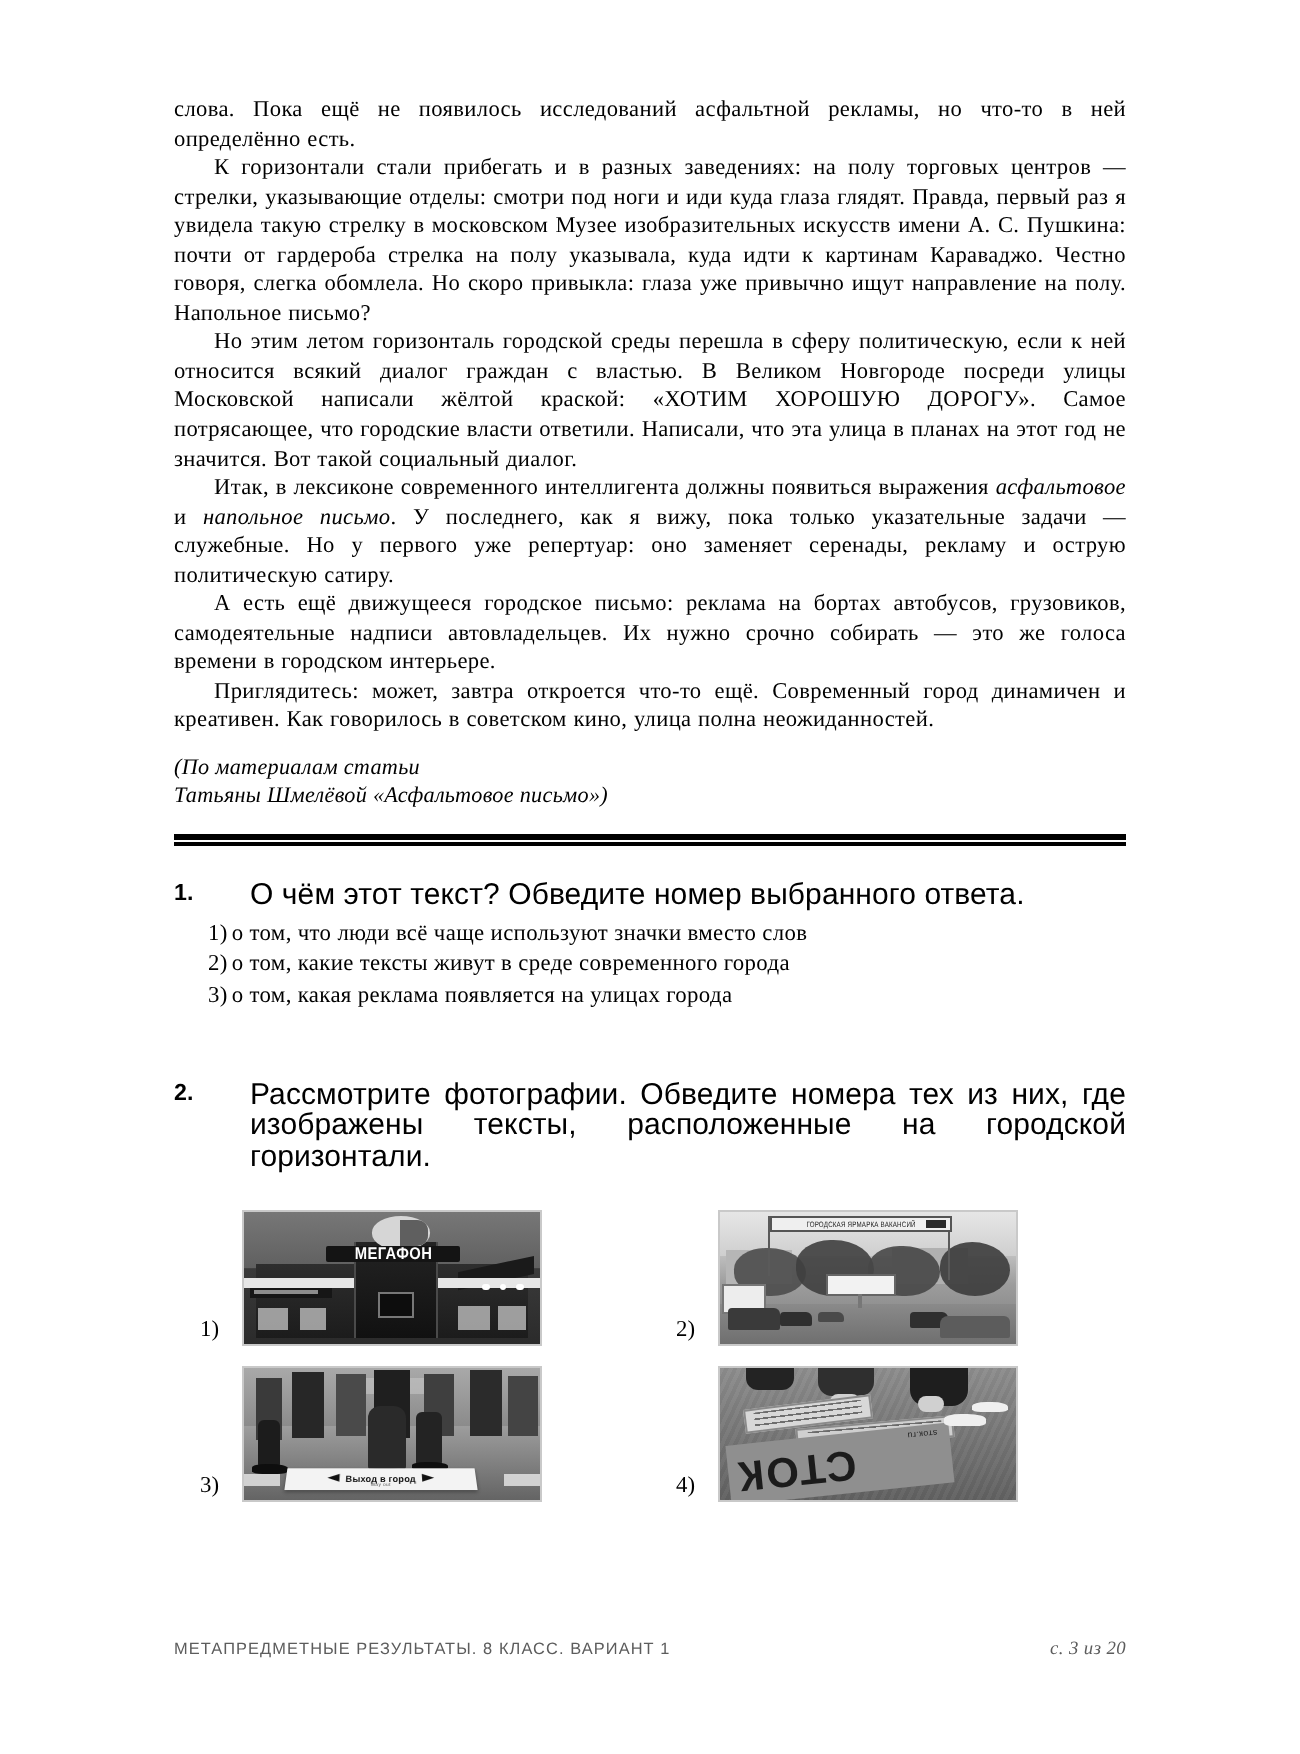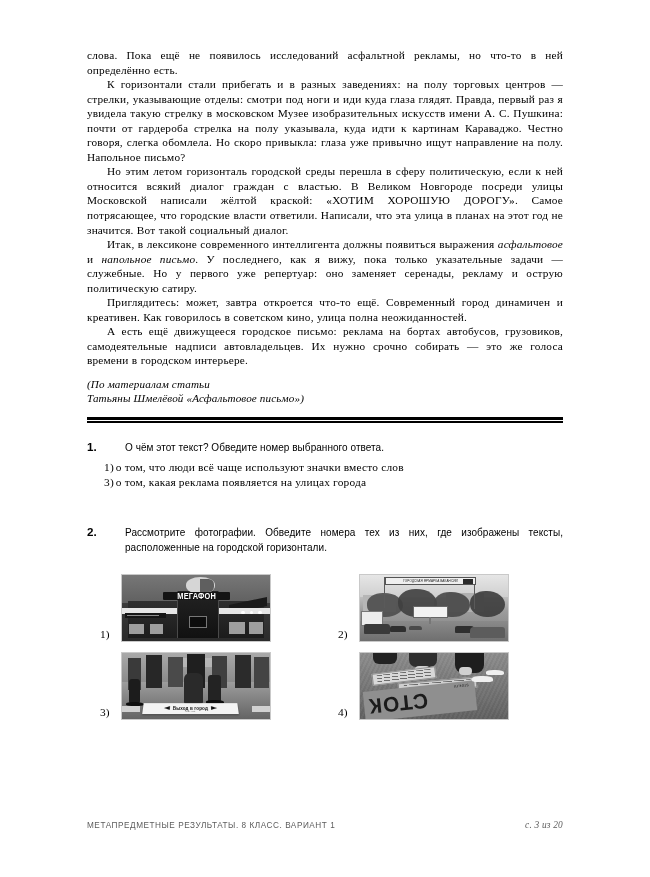--- a/index.html
+++ b/index.html
@@ -78,21 +78,21 @@
   .q-num {
     position: absolute;
     left: 0;
     top: 0;
     font-family: "Liberation Sans", sans-serif;
     font-weight: bold;
     font-size: 11.6px;
   }
   .q-text {
     font-family: "Liberation Sans", sans-serif;
-    font-size: 10px;
+    font-size: 15px;
     line-height: 15.6px;
     text-align: justify;
     letter-spacing: 0.05px;
   }
   .q1-wrap { margin-top: 17px; }
   .q2-wrap { margin-top: 34px; }
 
   .options {
     margin-top: 5px;
     padding-left: 17px;
@@ -405,42 +405,45 @@
 
 <div class="page">
   <div class="content">
 
     <p class="para first">слова. Пока ещё не появилось исследований асфальтной рекламы, но что-то в ней определённо есть.</p>
     <p class="para ind">К горизонтали стали прибегать и в разных заведениях: на полу торговых центров — стрелки, указывающие отделы: смотри под ноги и иди куда глаза глядят. Правда, первый раз я увидела такую стрелку в московском Музее изобразительных искусств имени А. С. Пушкина: почти от гардероба стрелка на полу указывала, куда идти к картинам Караваджо. Честно говоря, слегка обомлела. Но скоро привыкла: глаза уже привычно ищут направление на полу. Напольное письмо?</p>
     <p class="para ind">Но этим летом горизонталь городской среды перешла в сферу политическую, если к ней относится всякий диалог граждан с властью. В Великом Новгороде посреди улицы Московской написали жёлтой краской: «ХОТИМ ХОРОШУЮ ДОРОГУ». Самое потрясающее, что городские власти ответили. Написали, что эта улица в планах на этот год не значится. Вот такой социальный диалог.</p>
 
     <p class="para ind"><span>Итак, в лексиконе современного интеллигента должны появиться выражения </span><span class="ital">асфальтовое</span><span> и </span><span class="ital">напольное письмо</span><span>. У последнего, как я вижу, пока только указательные задачи — служебные. Но у первого уже репертуар: оно заменяет серенады, рекламу и острую политическую сатиру.</span></p>
 
+    <p class="para ind">А есть ещё движущееся городское письмо: реклама на бортах автобусов, грузовиков, самодеятельные надписи автовладельцев. Их нужно срочно собирать — это же голоса времени в городском интерьере.</p>
     <p class="para ind">Приглядитесь: может, завтра откроется что-то ещё. Современный город динамичен и креативен. Как говорилось в советском кино, улица полна неожиданностей.</p>
-    <p class="para ind">А есть ещё движущееся городское письмо: реклама на бортах автобусов, грузовиков, самодеятельные надписи автовладельцев. Их нужно срочно собирать — это же голоса времени в городском интерьере.</p>
 
     <div class="attrib">
       <div>(По материалам статьи</div>
       <div>Татьяны Шмелёвой «Асфальтовое письмо»)</div>
     </div>
 
     <div class="divider-wrap">
       <div class="divider-thick"></div>
       <div class="divider-gap"></div>
       <div class="divider-thin"></div>
     </div>
 
     <div class="q1-wrap">
       <div class="question">
         <div class="q-num">1.</div>
         <div class="q-text">О чём этот текст? Обведите номер выбранного ответа.</div>
       </div>
       <div class="options">
         <div class="option">
           <span class="opt-num">1)</span><span>о том, что люди всё чаще используют значки вместо слов</span>
+        </div>
+        <div class="option">
+          <span class="opt-num">2)</span><span>о том, какие тексты живут в среде современного города</span>
         </div>
         <div class="option">
           <span class="opt-num">3)</span><span>о том, какая реклама появляется на улицах города</span>
         </div>
       </div>
     </div>
 
     <div class="q2-wrap">
       <div class="question">
         <div class="q-num">2.</div>

